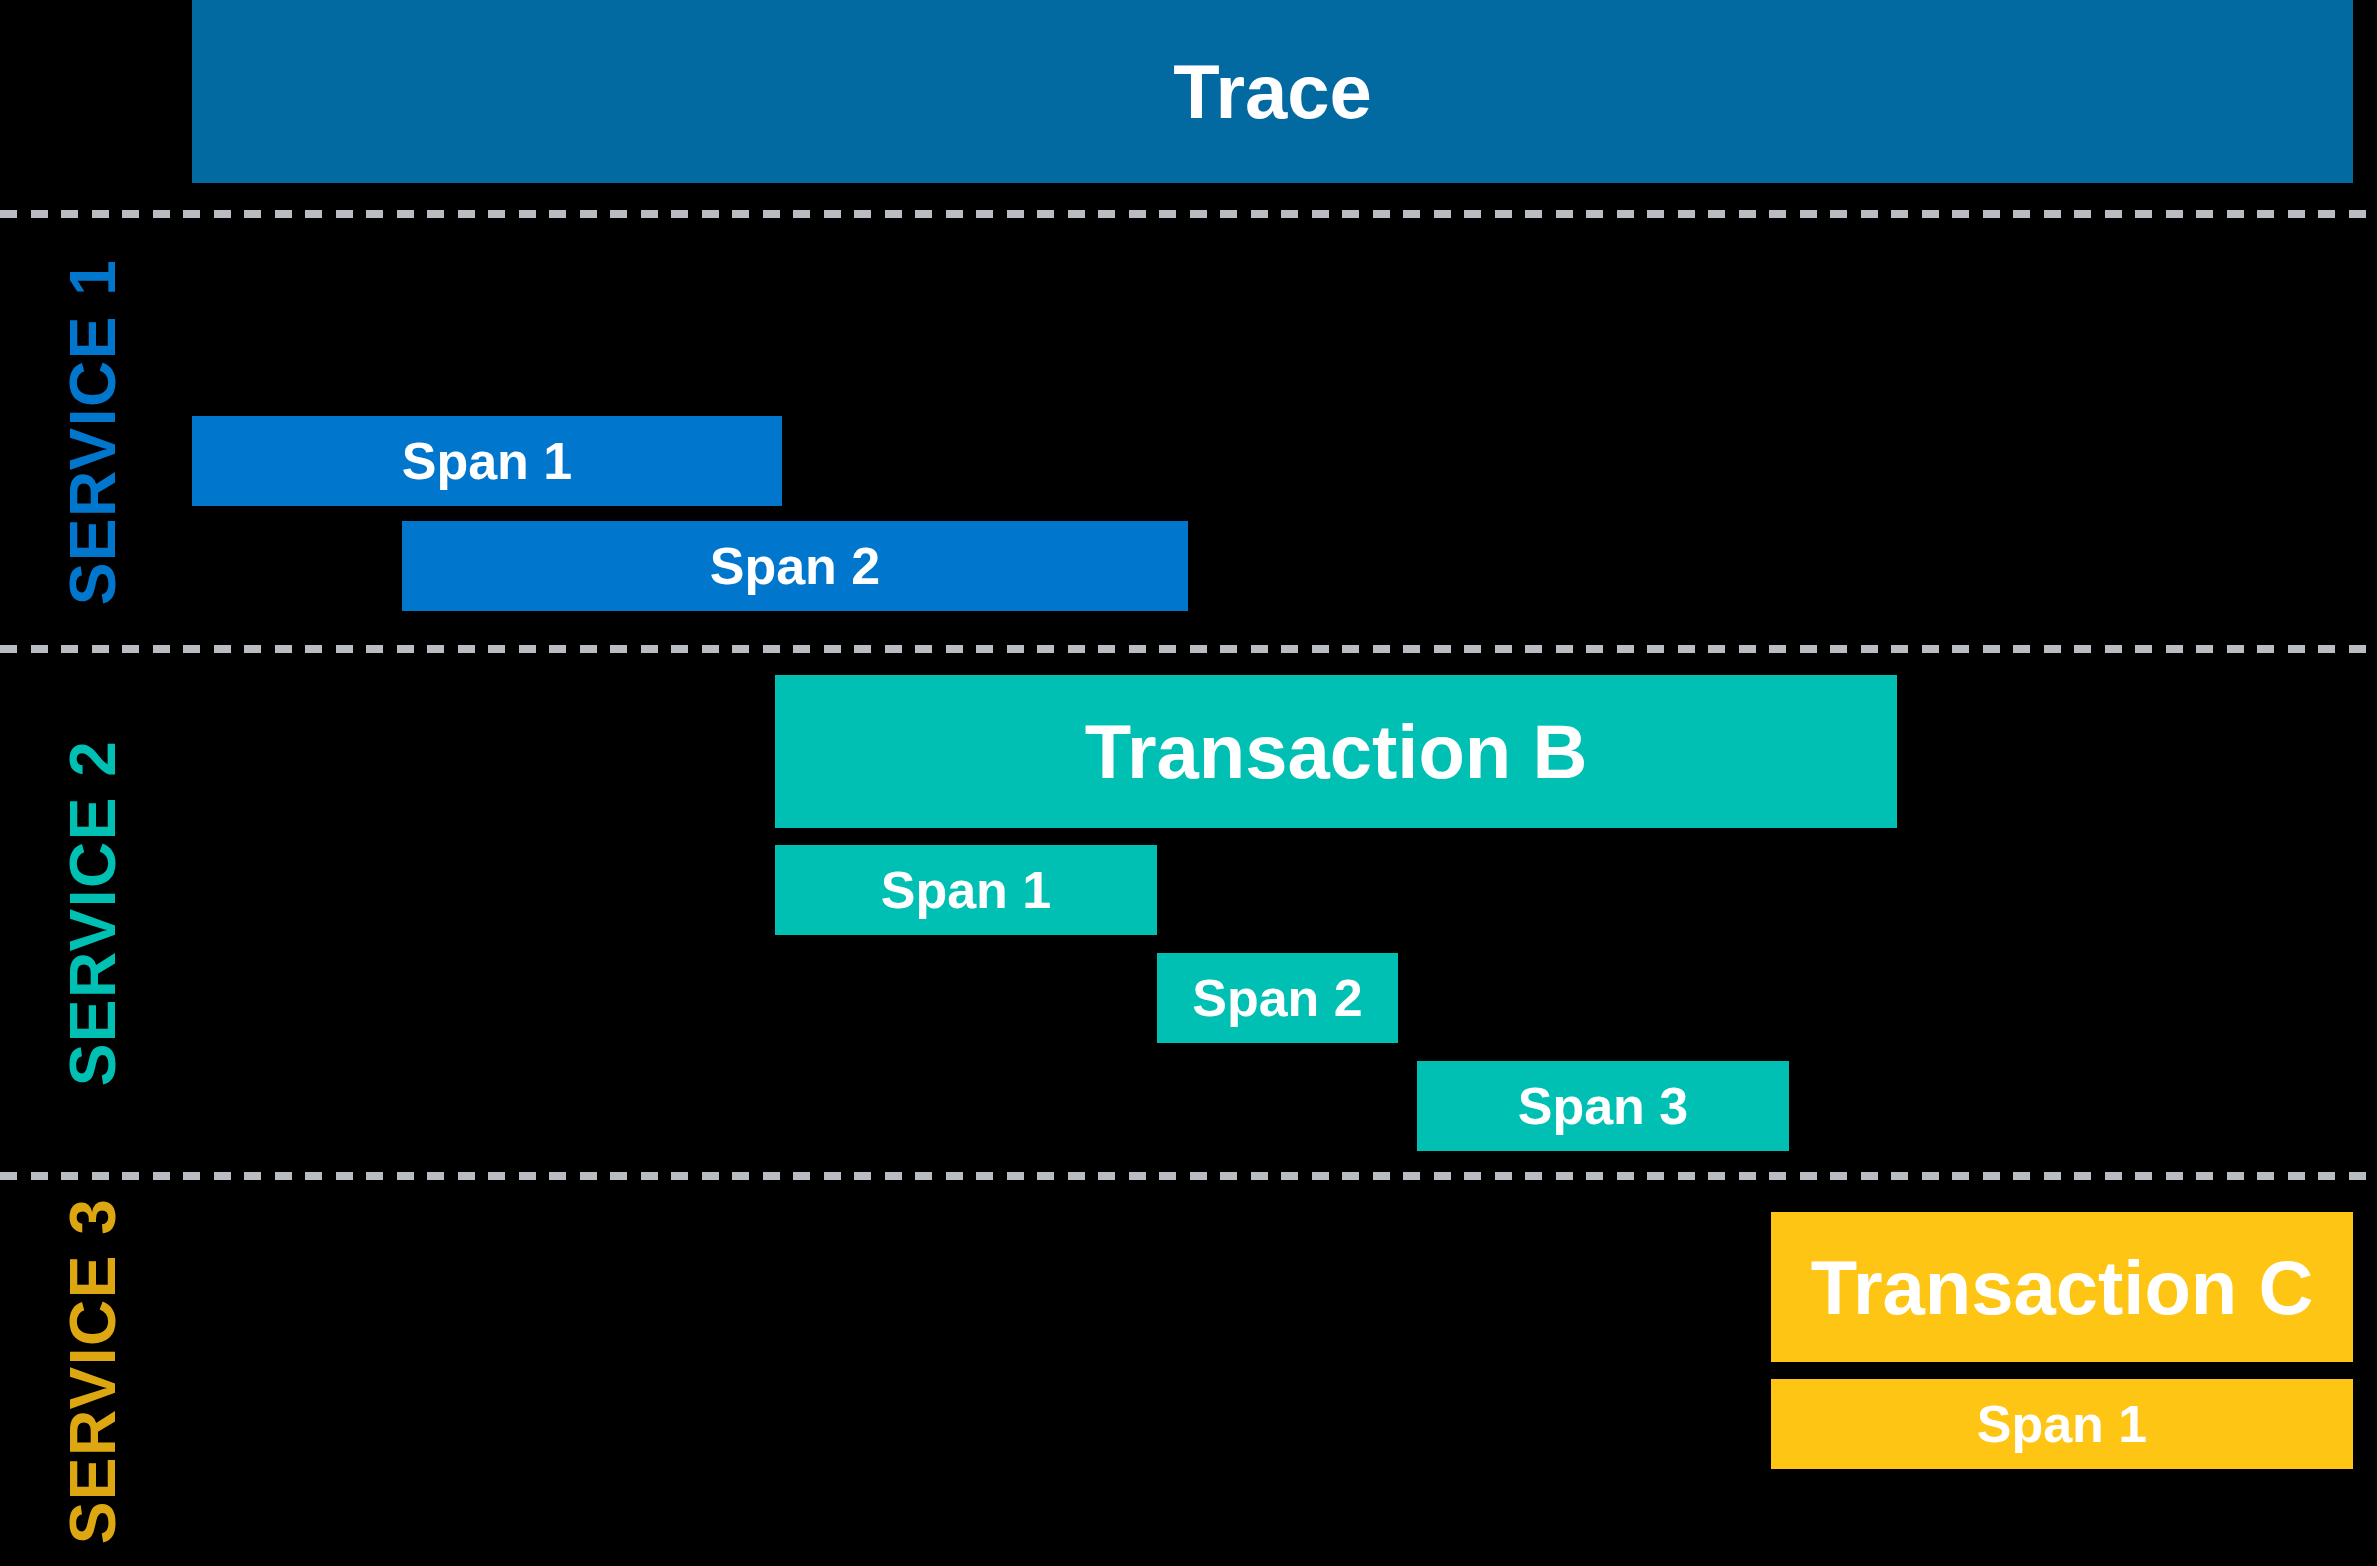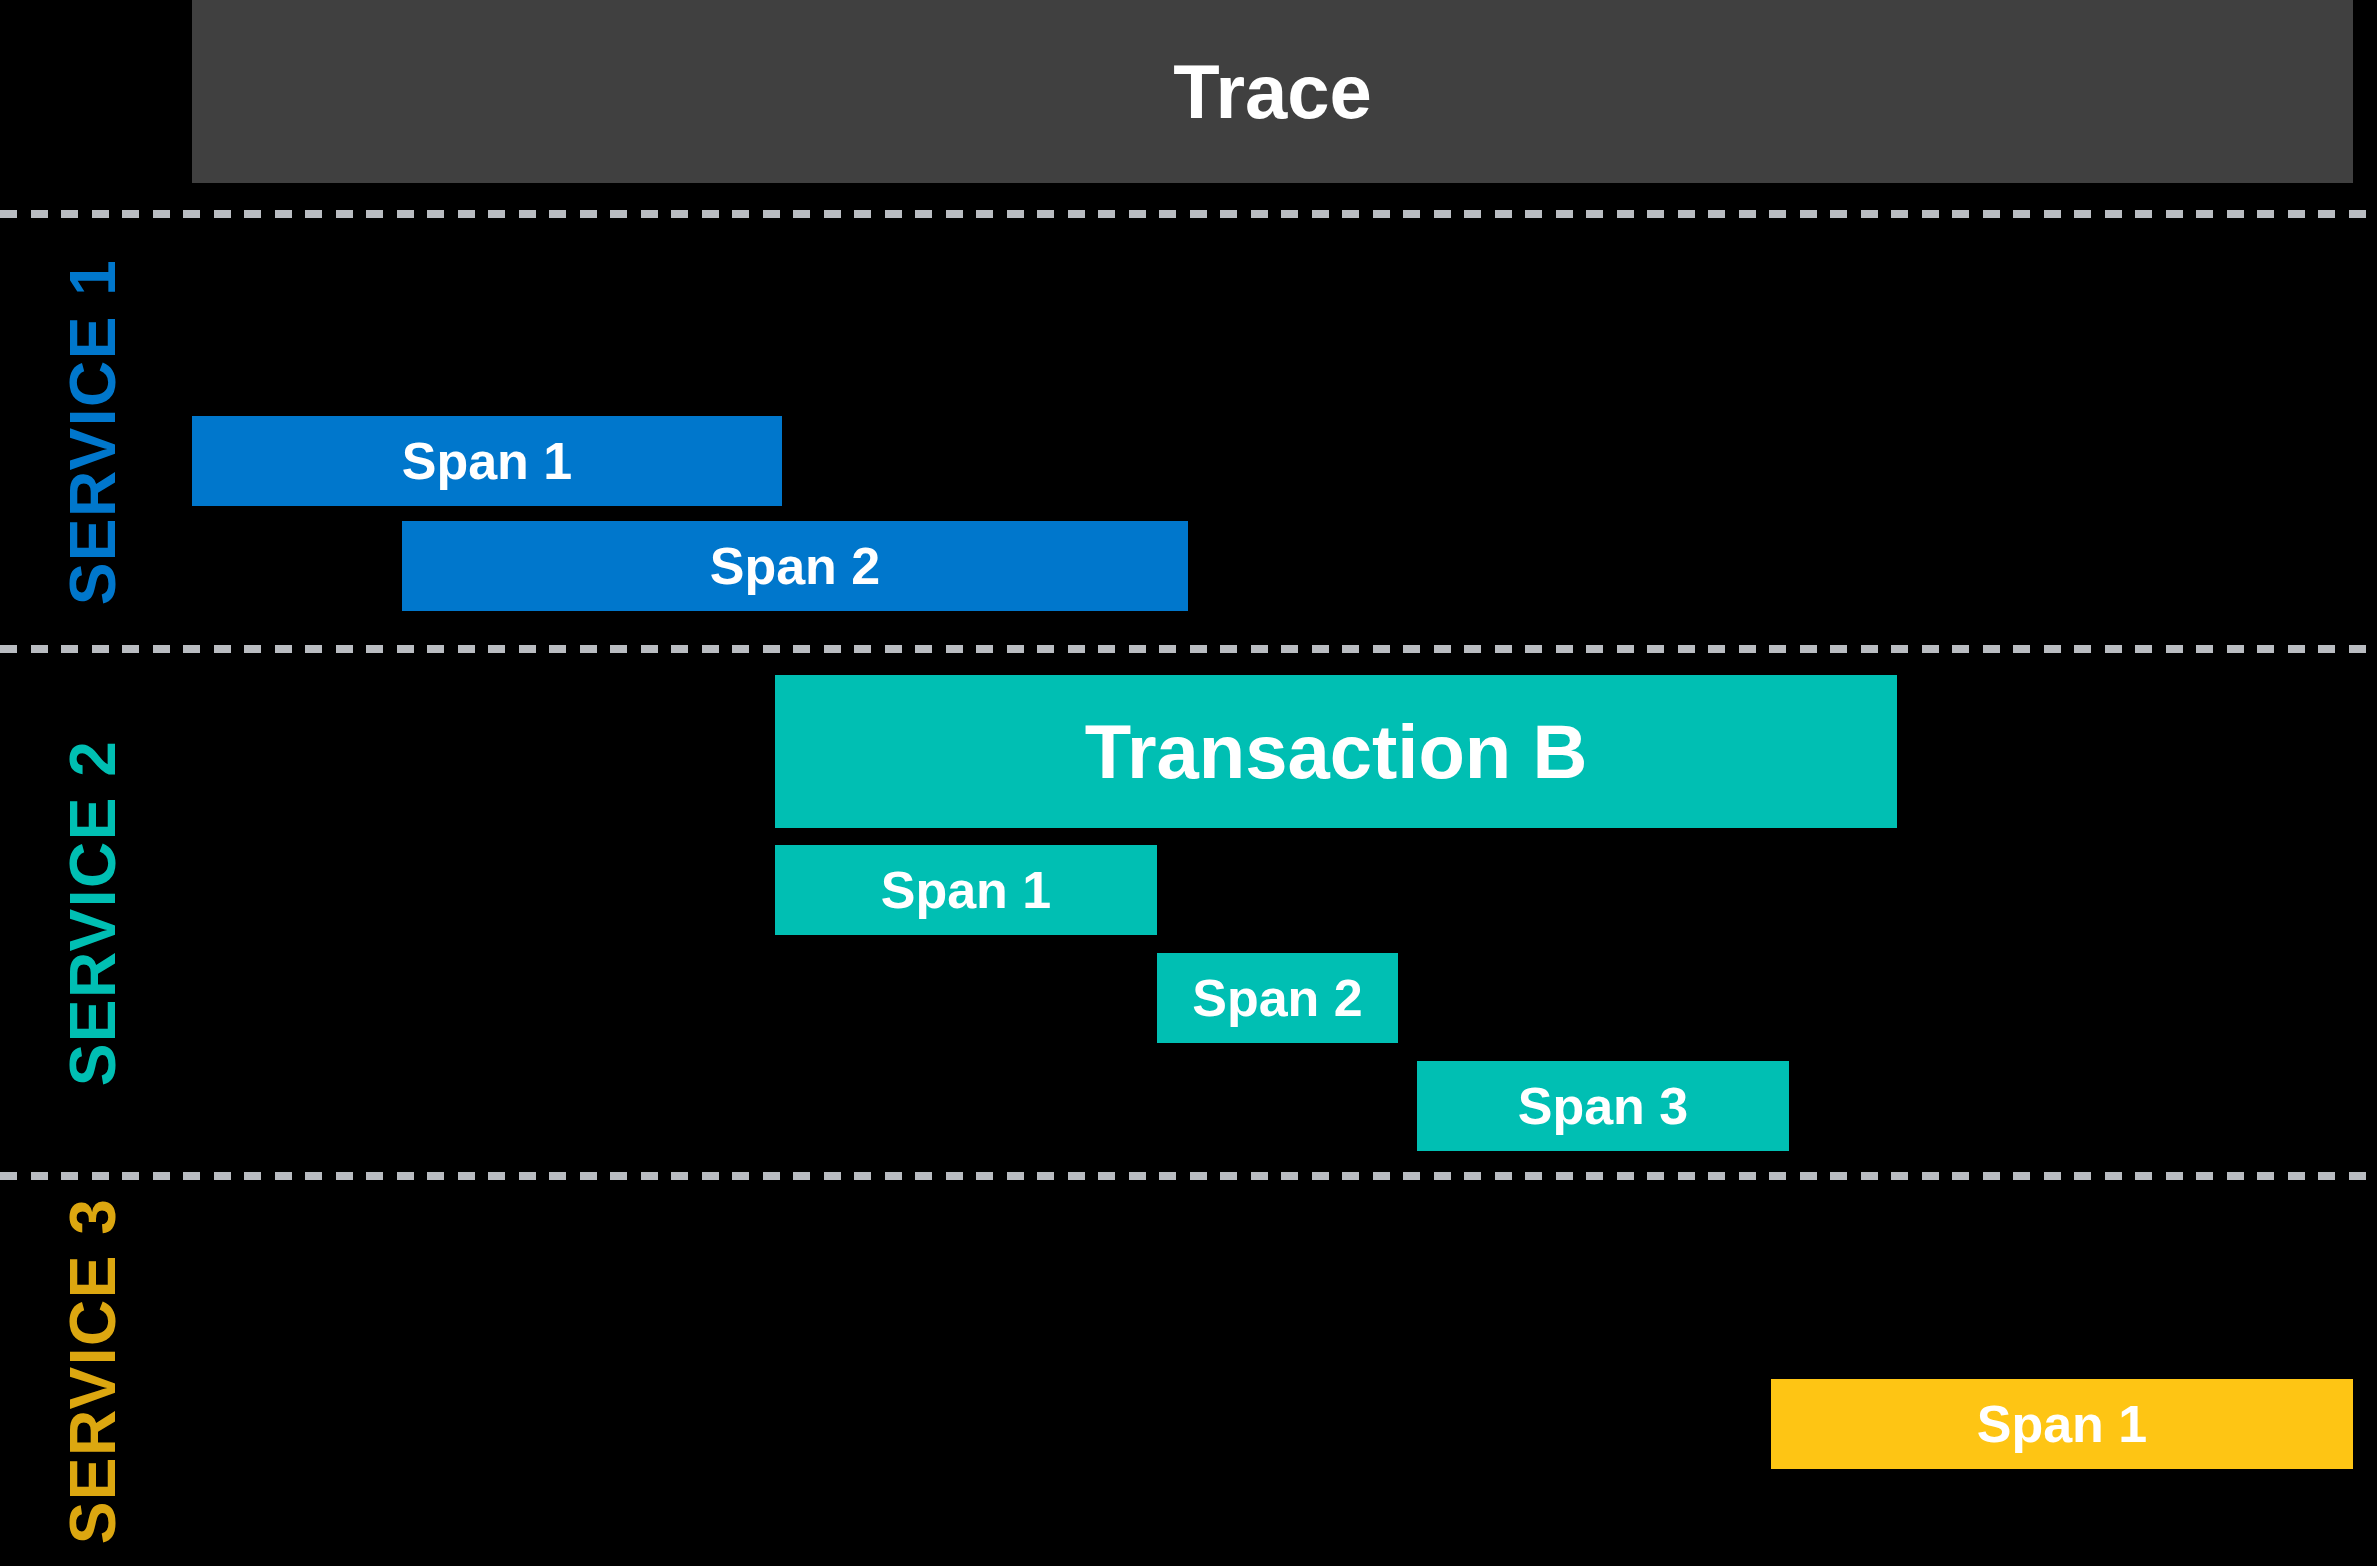--- a/index.html
+++ b/index.html
@@ -11,21 +11,21 @@
   .stage { position:absolute; inset:0; background:#000000; }
 
   .bar {
     position:absolute;
     display:flex; align-items:center; justify-content:center;
     color:#ffffff; font-weight:600; white-space:nowrap;
   }
   .bar.trans, .bar.trace { font-size:76px; }
   .bar.span  { font-size:52px; }
 
-  .trace { left:192px; top:0;      width:2161px; height:183px; background:#404040; }
+  .trace { left:192px; top:0;      width:2161px; height:183px; background:#0369a1; }
 
   .ta    { left:192px;  top:249px;  width:996px; height:153px; background:#0077CC; }
   .s1s1  { left:192px;  top:416px;  width:590px;  height:90px; background:#0077CC; }
   .s1s2  { left:402px;  top:521px;  width:786px; height:90px; background:#0077CC; }
 
   .tb    { left:775px; top:675px;  width:1122px; height:153px; background:#00BFB3; }
   .s2s1  { left:775px; top:845px; width:382px;  height:90px; background:#00BFB3; }
   .s2s2  { left:1157px; top:953px; width:241px;  height:90px; background:#00BFB3; }
   .s2s3  { left:1417px; top:1061px; width:372px;  height:90px; background:#00BFB3; }
 
@@ -81,18 +81,21 @@
   <div class="bar span s2s2">
     <span>Span 2</span>
   </div>
   <div class="bar span s2s3">
     <span>Span 3</span>
   </div>
 
   <div class="dash d3"></div>
 
   <div class="lane-label l3">SERVICE 3</div>
+  <div class="bar trans tc">
+    <span>Transaction C</span>
+  </div>
   <div class="bar span s3s1">
     <span>Span 1</span>
   </div>
 
 </div>
 
 
 </body></html>

